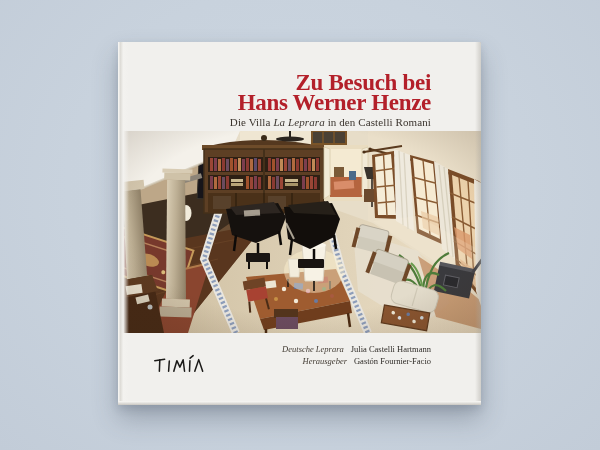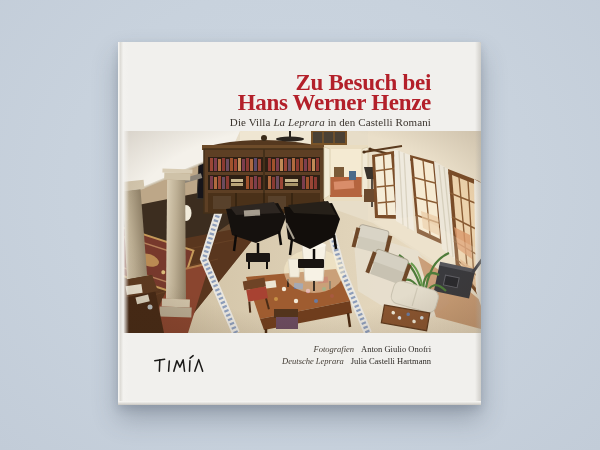--- a/index.html
+++ b/index.html
@@ -378,22 +378,22 @@
               <path d="M7.6,6.2 L7.1,19"></path>
             <path d="M18.2,7.6 L17.4,19"></path>
             <path d="M23.2,19 L26.6,7.2 L30,14.4 L33.6,6.2 L35.2,19"></path>
             <path d="M41.2,7.2 L40.7,19"></path>
               <path d="M41.4,4.4 L44.8,1.6"></path>
             <path d="M46.6,19 L51,6 L55.4,19"></path>
           </g>
         </svg>
       </div>
       <div class="credits">
-        <div class="credit-row"><span class="cl">Fotografien</span><span class="cn">Anton Giulio Onofri</span></div>
         <div class="credit-row"><span class="cl">Deutsche Leprara</span><span class="cn">Julia Castelli Hartmann</span></div>
+        <div class="credit-row"><span class="cl">Herausgeber</span><span class="cn">Gastón Fournier-Facio</span></div>
       </div>
     </div>
 
     <div class="spine-edge"></div>
     <div class="right-edge"></div>
     <div class="bottom-edge"></div>
   </div>
 </div>
 
 </body></html>

